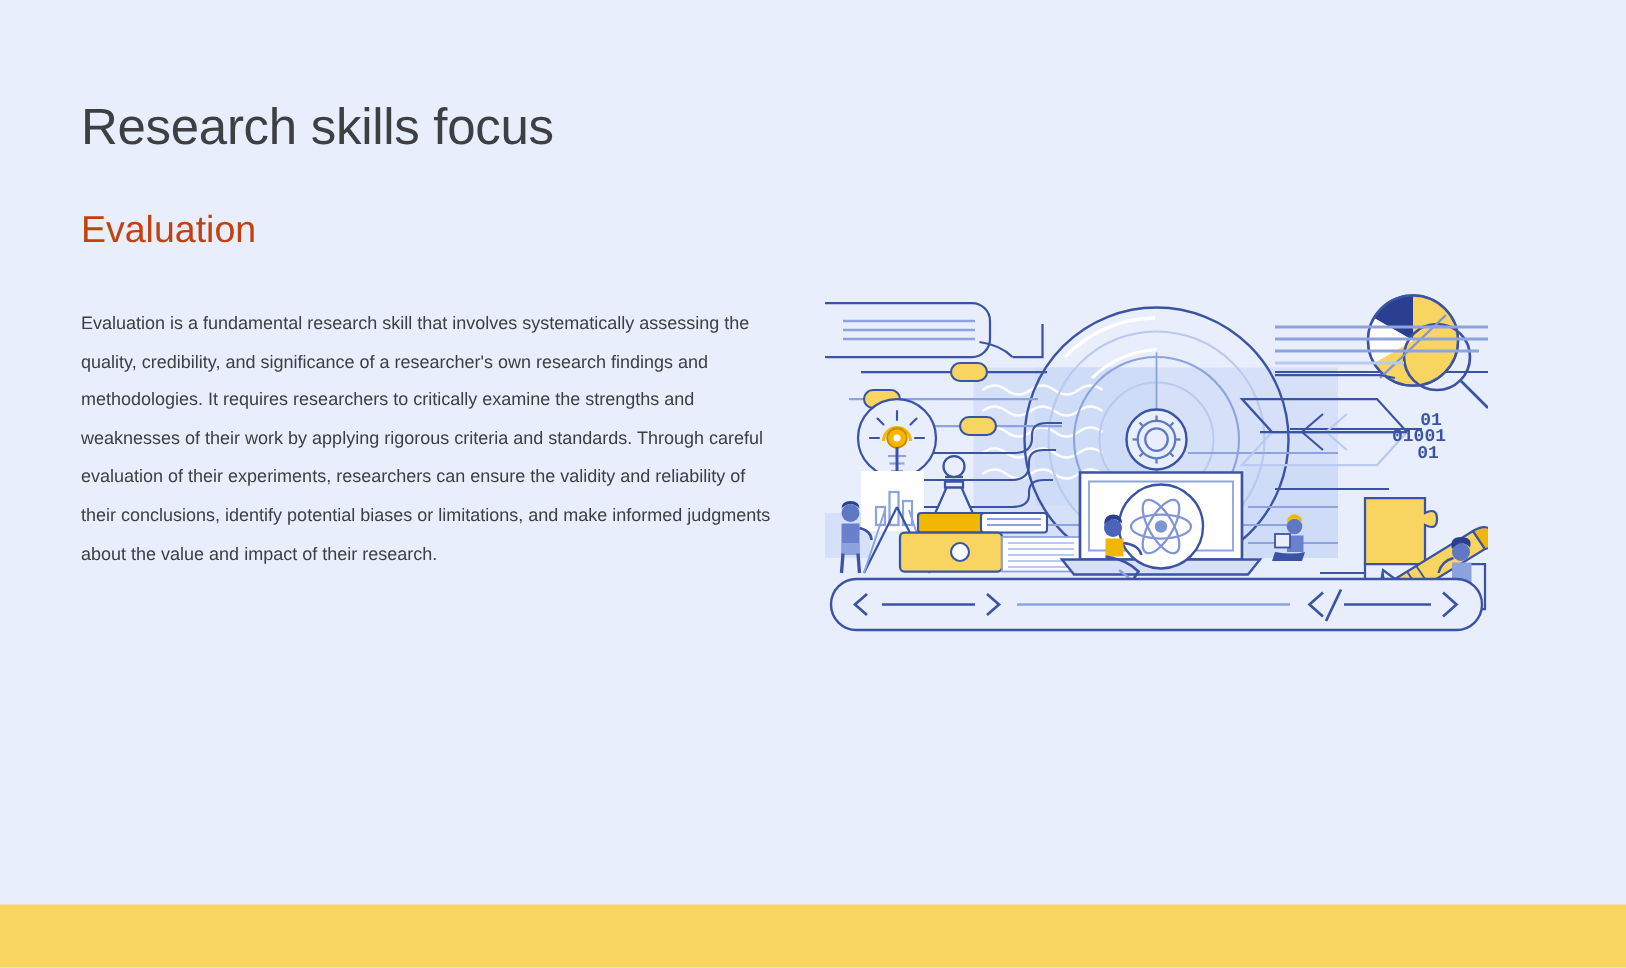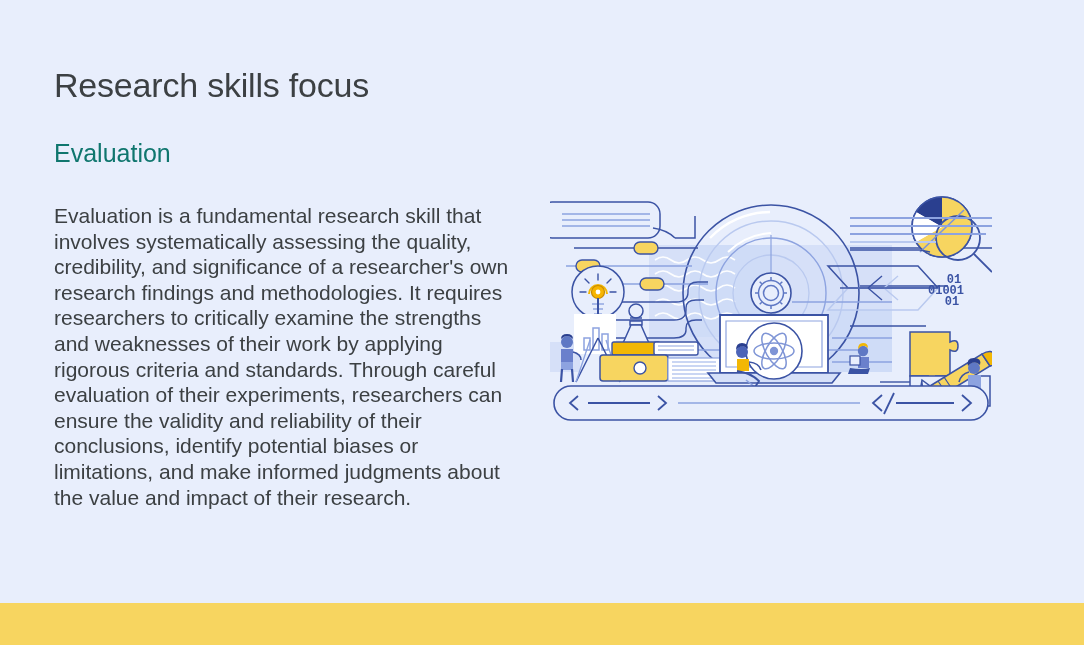--- a/index.html
+++ b/index.html
@@ -30,32 +30,32 @@
     font-size: 34px;
     font-weight: 400;
     color: #3c4043;
     letter-spacing: -0.2px;
     margin: 0;
     line-height: 1.25;
   }
   .section-title {
     font-size: 25px;
     font-weight: 400;
-    color: #0f766e;
+    color: #c2410c;
     margin: 31px 0 0 0;
     line-height: 1.25;
   }
   .body-col {
     position: absolute;
     left: 54px;
     top: 203px;
     width: 466px;
   }
   .body-text {
-    font-size: 21px;
+    font-size: 12px;
     line-height: 25.6px;
     color: #3c4043;
     margin: 0;
   }
   .illustration {
     position: absolute;
     left: 550px;
     top: 190px;
     width: 442px;
     height: 232px;

